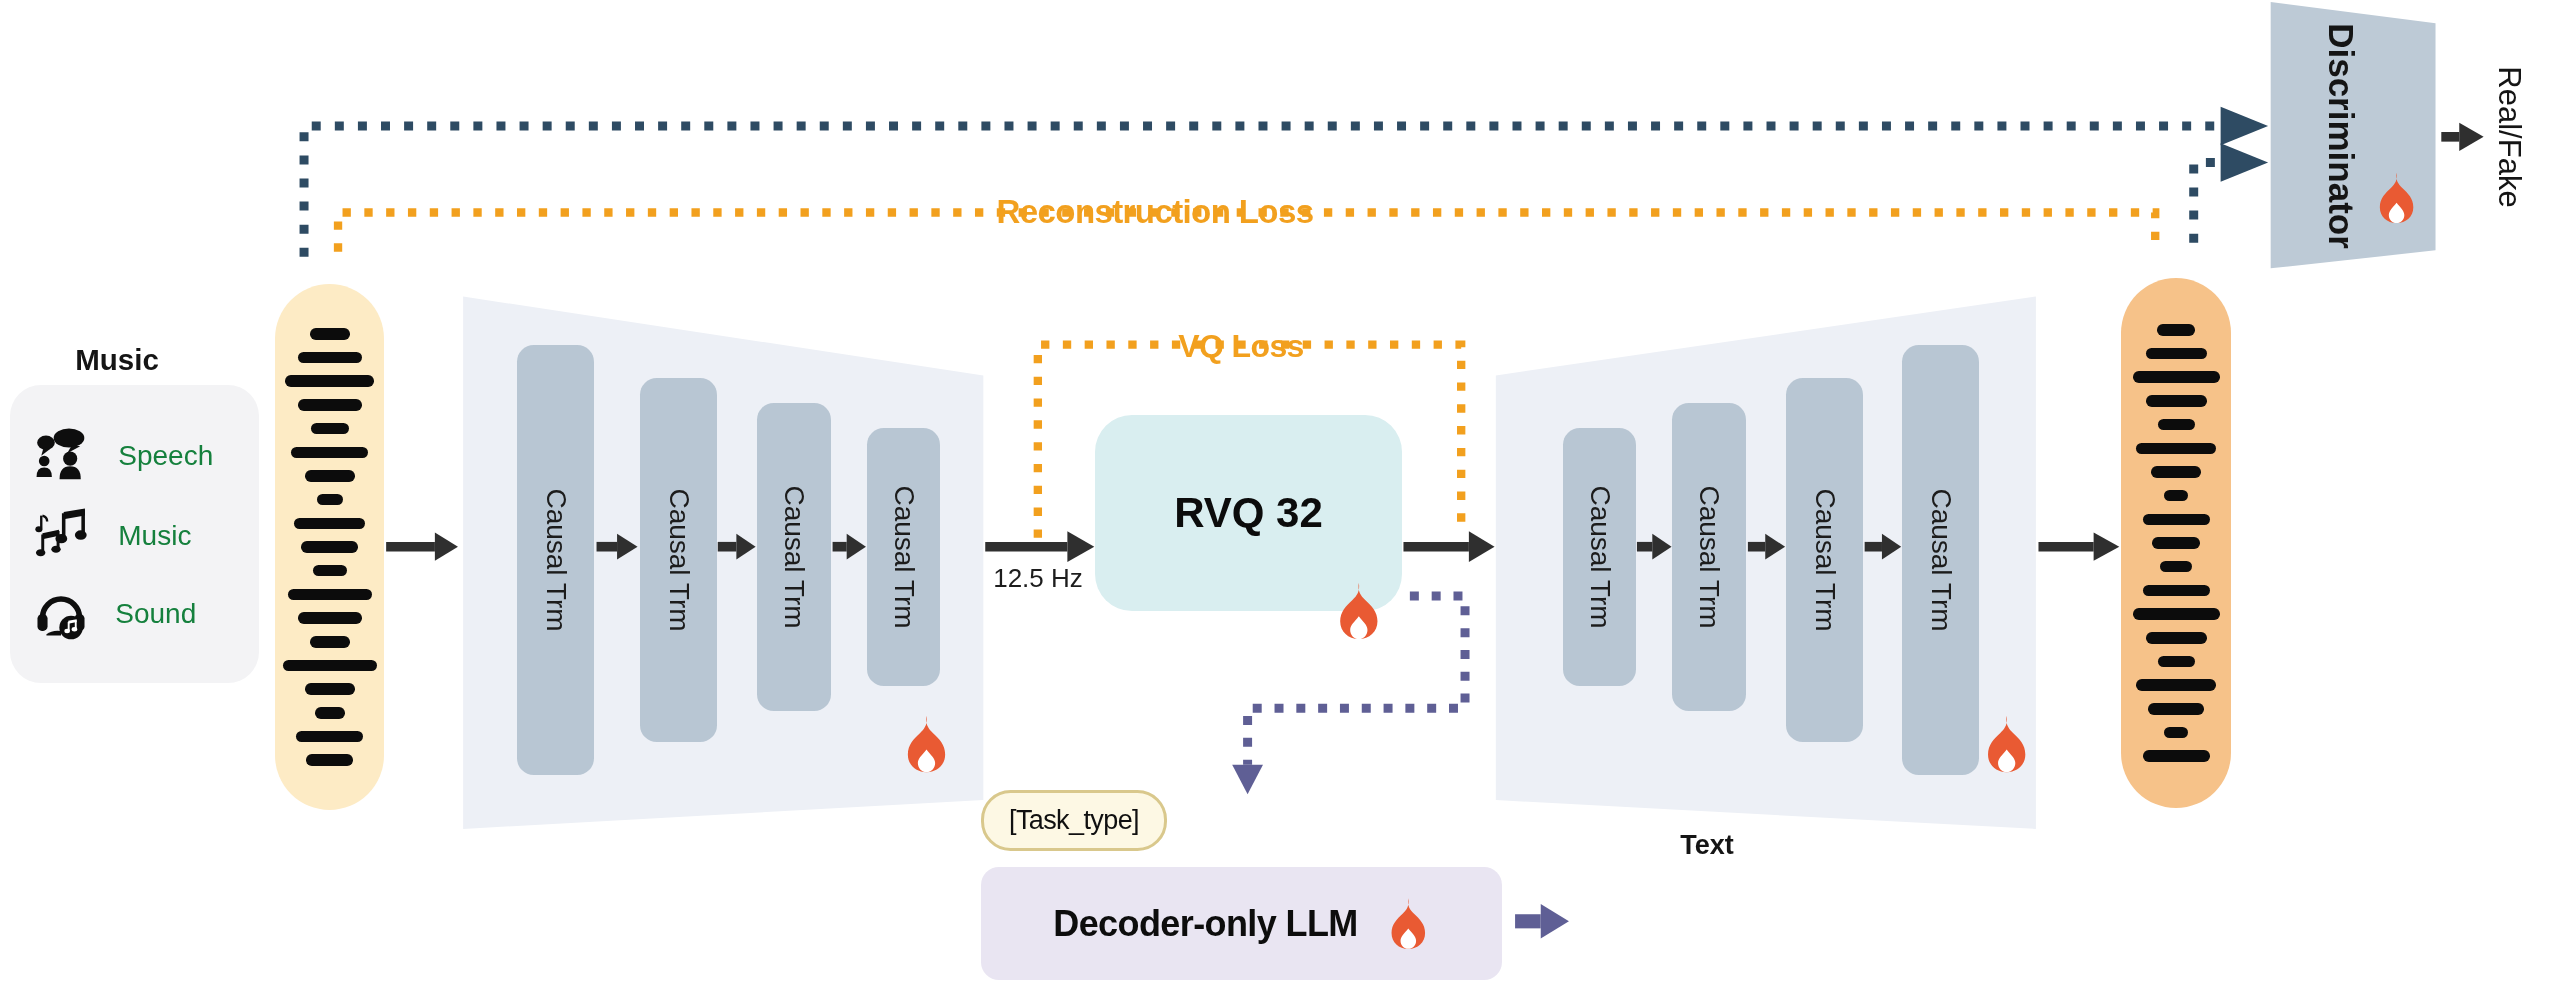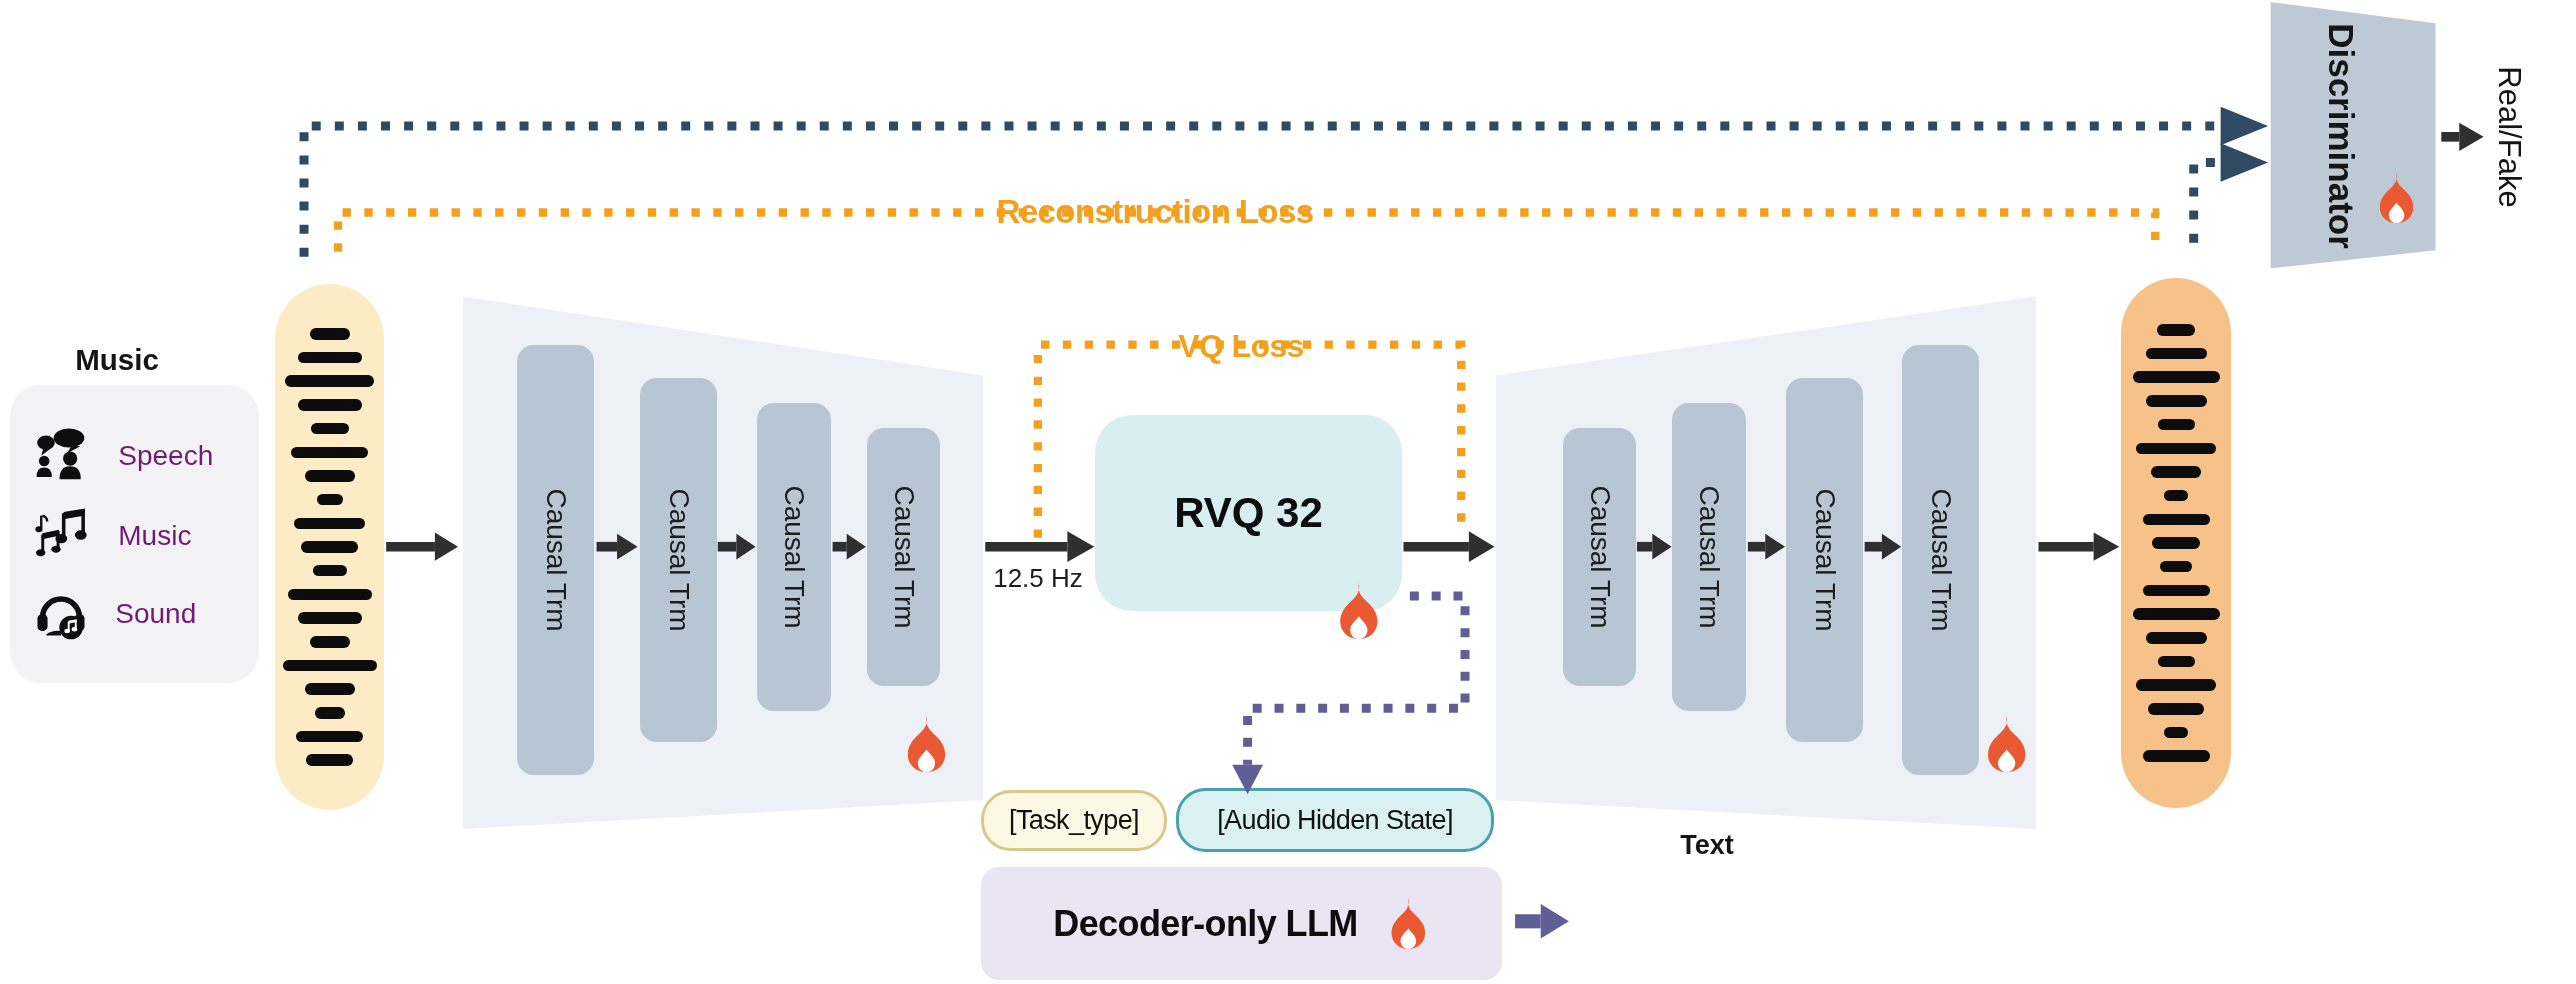--- a/index.html
+++ b/index.html
@@ -18,21 +18,21 @@
   
   .causal-block{background:var(--c-causal);border-radius:16.7px;}
   .causal-block span{transform:rotate(90deg);white-space:nowrap;font-size:28px;color:#1c1c1c;letter-spacing:0px;}
   .pill{border-radius:58px;display:flex;flex-direction:column;justify-content:center;}
   .pill .bars{display:flex;flex-direction:column;align-items:center;gap:12.2px;}
   .wbar{height:11.5px;border-radius:5.8px;background:#0c0c0c;}
   .rvq{background:var(--c-rvq);border-radius:37px;}
   .rvq span{font-size:42px;font-weight:700;color:#0c0c0c;}
   .panel{background:var(--c-panel);border-radius:31px;display:flex;flex-direction:column;justify-content:center;gap:19px;padding-left:23px;}
   .panel-row{display:flex;align-items:center;}
-  .panel-row .lbl{font-size:28px;color:#701a75;margin-left:26px;}
+  .panel-row .lbl{font-size:28px;color:#15803d;margin-left:26px;}
   .loss-label{font-weight:700;color:var(--c-orange);background:#ffffff;padding:0 9px;white-space:nowrap;letter-spacing:-0.6px;}
   .token{border-radius:29.5px;display:flex;align-items:center;justify-content:center;font-size:27px;color:#101010;white-space:nowrap;letter-spacing:-0.6px;}
   .token.task{background:var(--c-task-fill);border:3.2px solid var(--c-task-border);}
   .token.ahs{background:var(--c-ahs-fill);border:3.8px solid var(--c-ahs-border);}
   .llm{background:var(--c-llm);border-radius:18px;display:flex;align-items:center;justify-content:center;gap:27px;}
   .llm .lbl{font-size:36px;font-weight:700;color:#0d0d0d;letter-spacing:-0.6px;}
   .outbox{background:var(--c-panel);border-radius:27px;display:flex;align-items:center;justify-content:center;font-size:27px;color:#1b1b1b;letter-spacing:-0.6px;}
   .rot{white-space:nowrap;}
   .bold{font-weight:700;}
 </style>
@@ -193,21 +193,20 @@
         <div class="wbar" style="width: 56px;"></div>
         <div class="wbar" style="width: 24.4px;"></div>
         <div class="wbar" style="width: 67px;"></div>
       </div>
   </div>
 
   <div class="abs centered rot bold" style="left:2341px;top:136px;font-size:35px;transform:translate(-50%,-50%) rotate(90deg);">Discriminator</div>
   <div class="abs centered rot" style="left:2509px;top:137px;font-size:31px;transform:translate(-50%,-50%) rotate(90deg);">Real/Fake</div>
 
   <div class="abs token task" style="left:981px;top:790px;width:180px;height:55px;">[Task_type]</div>
-  <div class="abs token ahs" style="left:1176px;top:788px;width:312px;height:58px;">[Audio Hidden State]</div>
 
   <div class="abs llm" style="left:981px;top:867px;width:521px;height:113px;">
     <span class="lbl">Decoder-only LLM</span>
     <span style="width:45px;height:59px;display:inline-block;">
       <svg width="45" height="59" viewBox="0 0 110 130">
           <use href="#fire-shape"></use>
         </svg>
     </span>
   </div>
 

